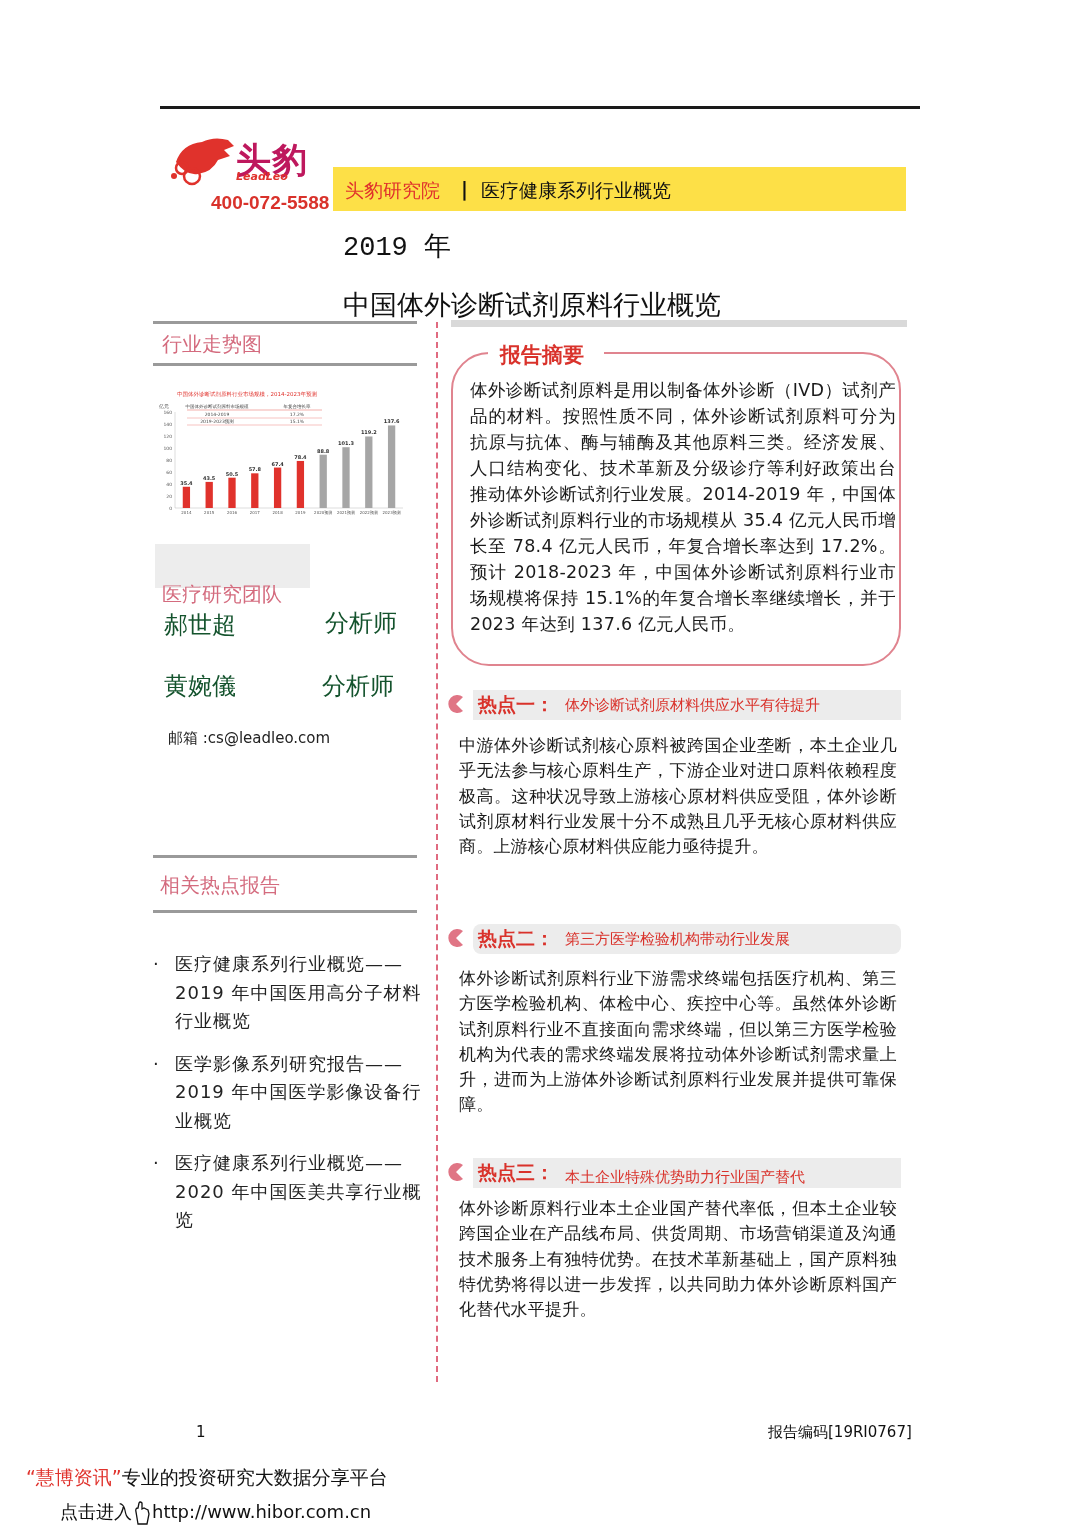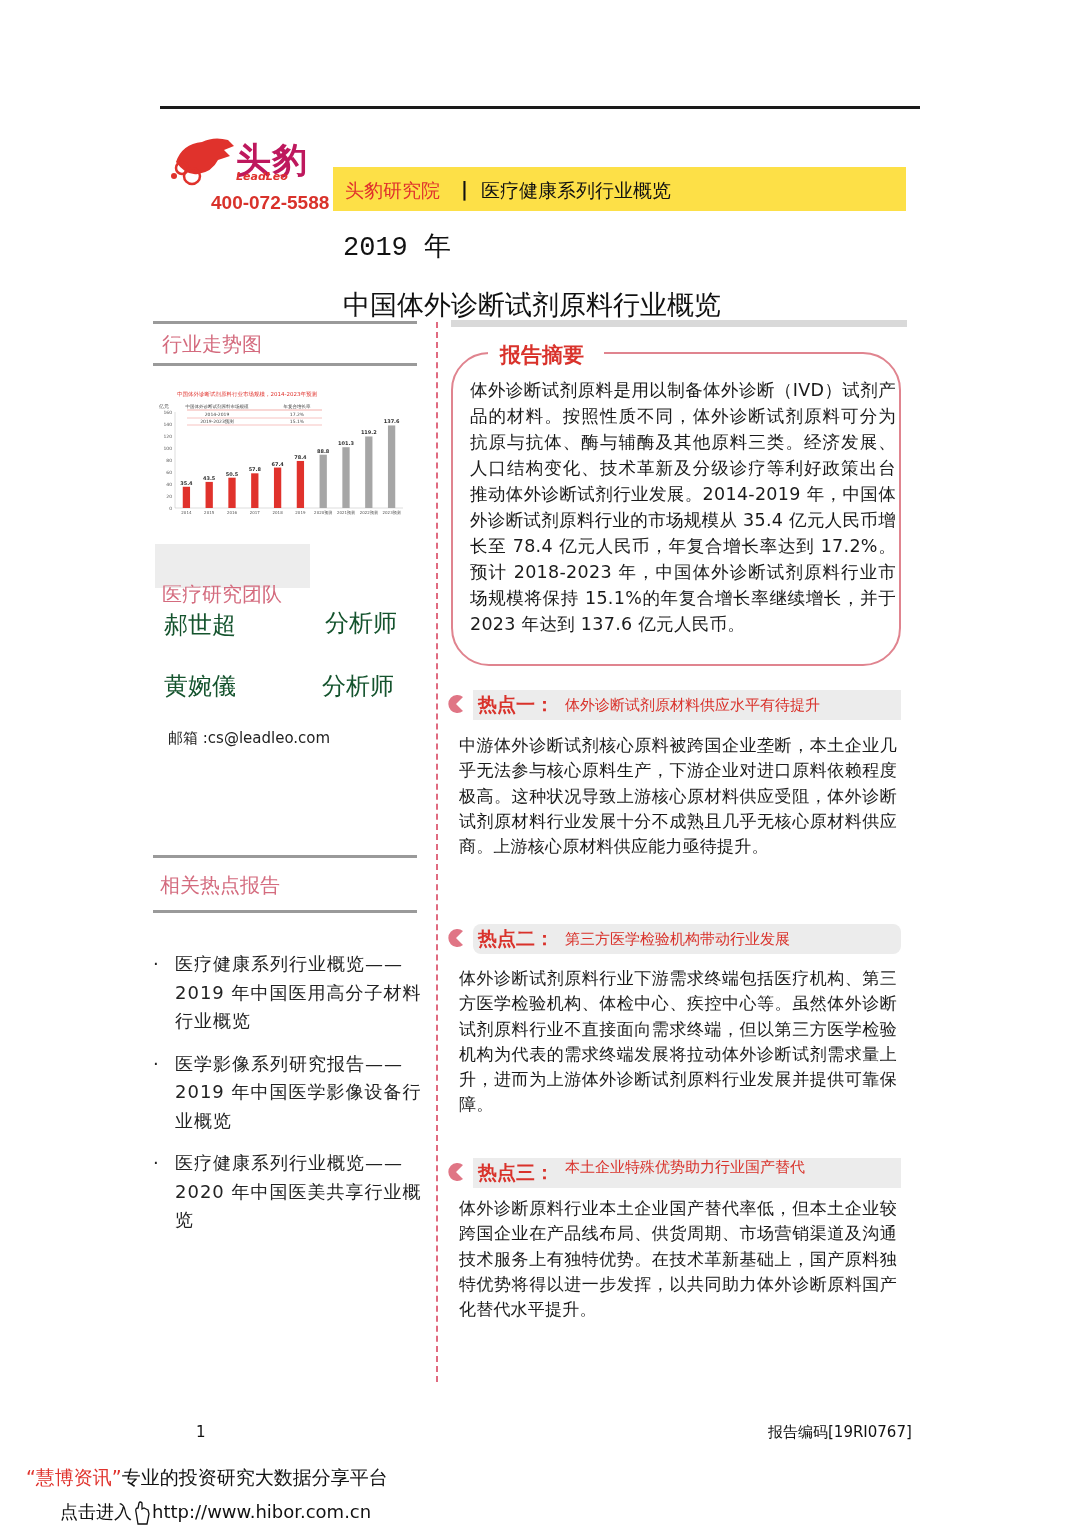--- a/index.html
+++ b/index.html
@@ -204,21 +204,21 @@
   <span class="abs hp-label" style="left:5px; top:2px;">热点二：</span>
   <span class="abs hp-sub" style="left:92px; top:6px;">第三方医学检验机构带动行业发展</span>
 </div>
 <div class="abs hp-text" style="top:966px;">体外诊断试剂原料行业下游需求终端包括医疗机构、第三方医学检验机构、体检中心、疾控中心等。虽然体外诊断试剂原料行业不直接面向需求终端，但以第三方医学检验机构为代表的需求终端发展将拉动体外诊断试剂需求量上升，进而为上游体外诊断试剂原料行业发展并提供可靠保障。</div>
 
 <svg class="abs hp-icon" style="top:1161px;" viewBox="0 0 22 22">
     <path d="M18 4 A9 9 0 1 0 18 18 L11 11 Z" fill="#e07585"></path>
   </svg>
 <div class="abs hp-bar" style="top:1158px;">
   <span class="abs hp-label" style="left:5px; top:2px;">热点三：</span>
-  <span class="abs hp-sub" style="left:92px; top:0;">本土企业特殊优势助力行业国产替代</span>
+  <span class="abs hp-sub" style="left:92px; top:10px;">本土企业特殊优势助力行业国产替代</span>
 </div>
 <div class="abs hp-text" style="top:1196px;">体外诊断原料行业本土企业国产替代率低，但本土企业较跨国企业在产品线布局、供货周期、市场营销渠道及沟通技术服务上有独特优势。在技术革新基础上，国产原料独特优势将得以进一步发挥，以共同助力体外诊断原料国产化替代水平提升。</div>
 
 <div class="abs page-num">1</div>
 <div class="abs report-code">报告编码[19RI0767]</div>
 <div class="abs foot1">
   <span class="brand">“慧博资讯”</span><span>专业的投资研究大数据分享平台</span>
 </div>
 <div class="abs foot2">
   <span>点击进入</span><svg class="hand-icon" viewBox="0 0 20 26">

